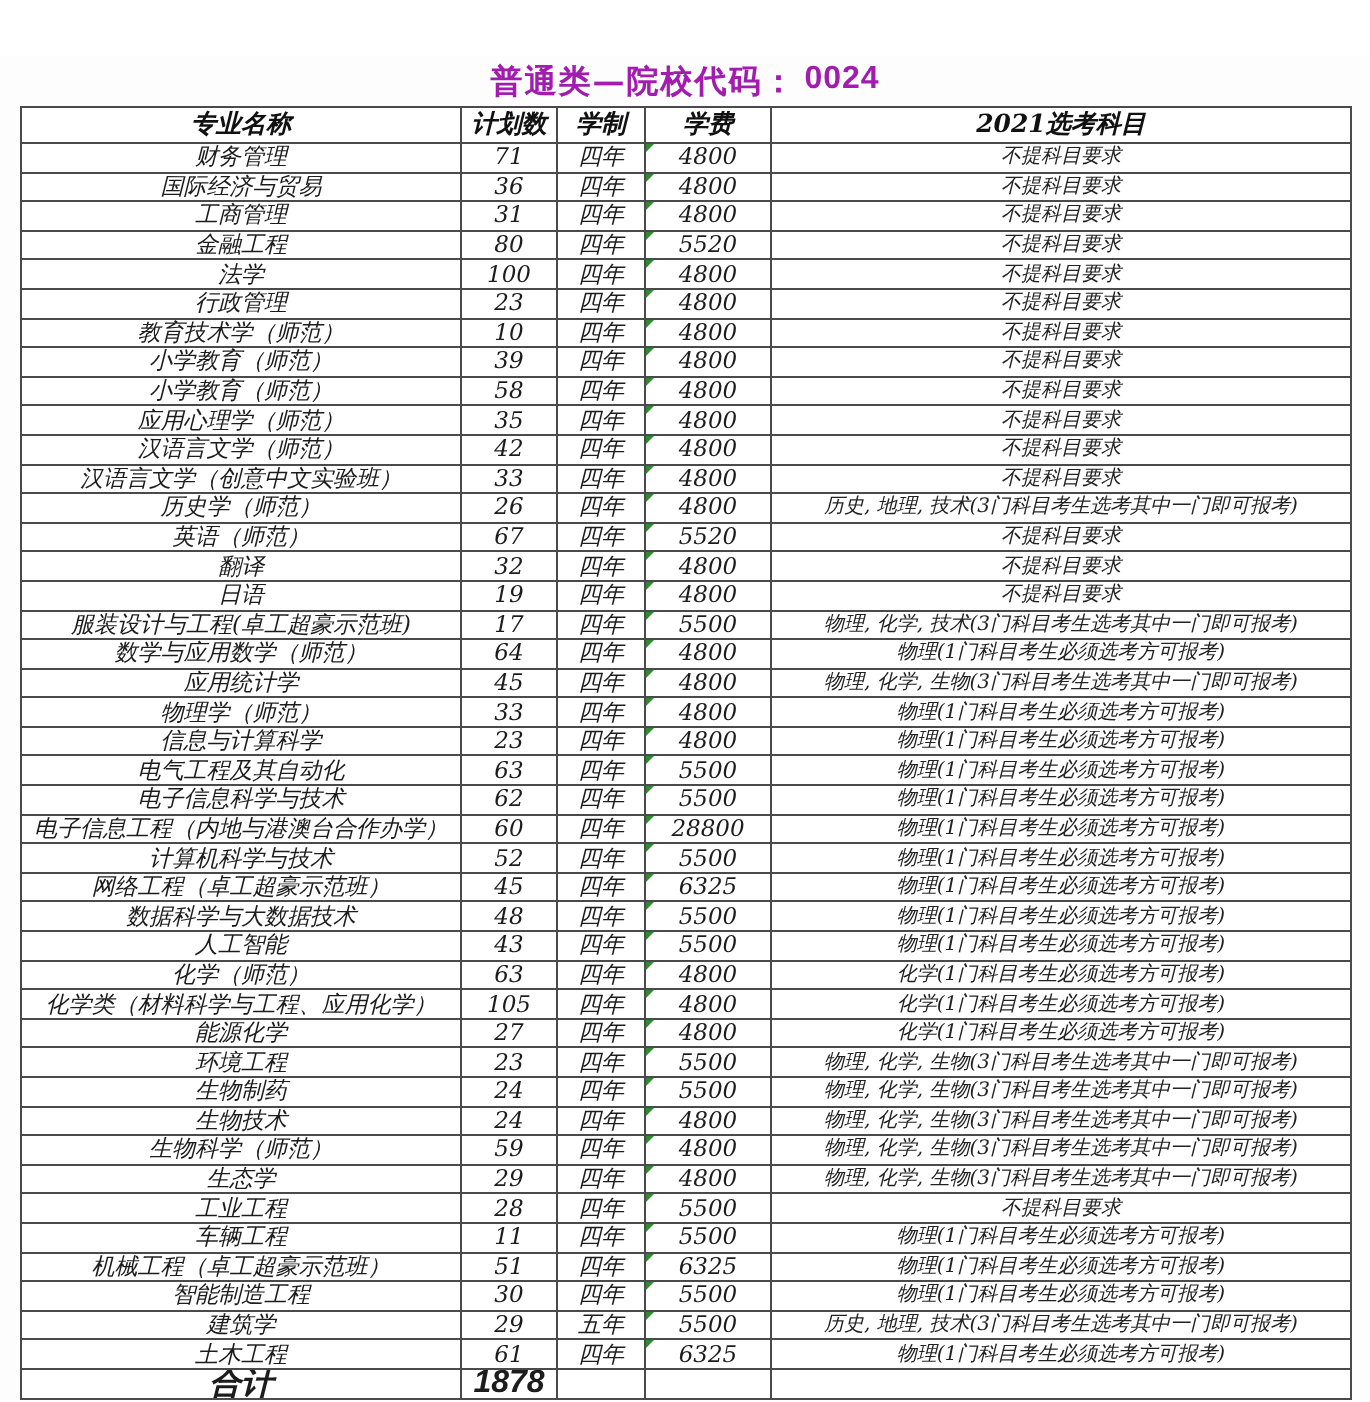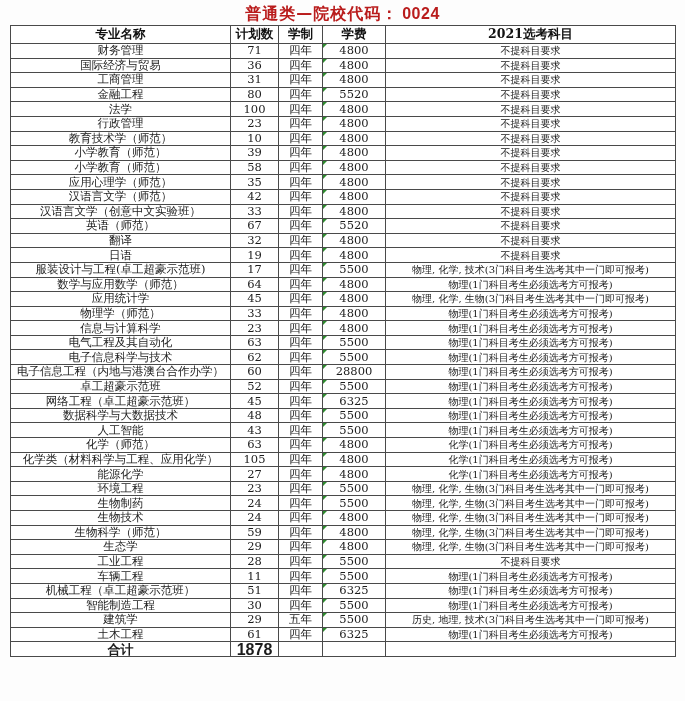--- a/index.html
+++ b/index.html
@@ -5,33 +5,33 @@
   html,body{margin:0;padding:0;background:#ffffff;}
   body{
     width:685px;height:701px;overflow:hidden;
     font-family:"DejaVu Serif","Liberation Serif",serif;
     color:#1c1c1c;
     -webkit-font-smoothing:antialiased;
   }
   .page{position:relative;width:685px;height:701px;background:#fdfdfd;}
   .title{
     height:22px;padding-top:3px;
-    display:flex;align-items:center;justify-content:center;
-    font-weight:bold;font-size:16px;letter-spacing:1px;color:#b91c1c;
+    display:flex;justify-content:center;
+    font-weight:bold;font-size:16px;letter-spacing:1px;color:#a21caf;margin-top:28px;
   }
   .title .code{
     font-family:"Liberation Sans","DejaVu Sans",sans-serif;
     font-weight:bold;margin-left:4px;letter-spacing:0.5px;
   }
   table{
     border-collapse:collapse;table-layout:fixed;
     width:665px;margin:0 10px;
     background:#ffffff;
   }
-  table{border:1.5px solid #2f2f2f;}
+  table{border:1.5px solid #2f2f2f;font-style:italic;}
   th,td{
     border:1px solid #4a4a4a;
     text-align:center;vertical-align:middle;
     padding:0 2px;overflow:hidden;white-space:nowrap;
   }
   th{
     height:16px;font-size:12.5px;font-weight:bold;color:#111;
   }
   td{height:13.6px;font-size:11.5px;line-height:13px;}
   col.c1{width:220px;}
@@ -39,21 +39,21 @@
   col.c3{width:44px;}
   col.c4{width:63px;}
   col.c5{width:290px;}
   td.subj{font-size:10px;color:#222;}
   td.fee{position:relative;}
   .flag{
     position:absolute;left:0;top:0;width:0;height:0;
     border-top:4px solid #2e8b2e;border-right:4px solid transparent;
     display:block;
   }
-  tr.total td{font-weight:bold;font-size:13px;}
+  tr.total td{font-weight:bold;font-size:16px;}
   tr.total td.plan{font-family:"Liberation Sans","DejaVu Sans",sans-serif;font-size:16px;}
 </style>
 </head>
 <body>
 
 <div class="page">
 
   <div class="title">
     <span>普通类—院校代码：</span>
       <span class="code">0024</span>
@@ -168,20 +168,27 @@
   </tr>
 
   <tr>
     <td class="name">汉语言文学（创意中文实验班）</td>
     <td class="plan">33</td>
     <td class="years">四年</td>
     <td class="fee"><span class="flag"></span><span class="fee-v">4800</span></td>
     <td class="subj">不提科目要求</td>
   </tr>
 
+  <tr>
+    <td class="name">历史学（师范）</td>
+    <td class="plan">26</td>
+    <td class="years">四年</td>
+    <td class="fee"><span class="flag"></span><span class="fee-v">4800</span></td>
+    <td class="subj">历史, 地理, 技术(3门科目考生选考其中一门即可报考)</td>
+  </tr>
 
   <tr>
     <td class="name">英语（师范）</td>
     <td class="plan">67</td>
     <td class="years">四年</td>
     <td class="fee"><span class="flag"></span><span class="fee-v">5520</span></td>
     <td class="subj">不提科目要求</td>
   </tr>
 
   <tr>
@@ -258,21 +265,21 @@
 
   <tr>
     <td class="name">电子信息工程（内地与港澳台合作办学）</td>
     <td class="plan">60</td>
     <td class="years">四年</td>
     <td class="fee"><span class="flag"></span><span class="fee-v">28800</span></td>
     <td class="subj">物理(1门科目考生必须选考方可报考)</td>
   </tr>
 
   <tr>
-    <td class="name">卓工超豪示范班</td>
+    <td class="name">计算机科学与技术</td>
     <td class="plan">52</td>
     <td class="years">四年</td>
     <td class="fee"><span class="flag"></span><span class="fee-v">5500</span></td>
     <td class="subj">物理(1门科目考生必须选考方可报考)</td>
   </tr>
 
   <tr>
     <td class="name">网络工程（卓工超豪示范班）</td>
     <td class="plan">45</td>
     <td class="years">四年</td>

